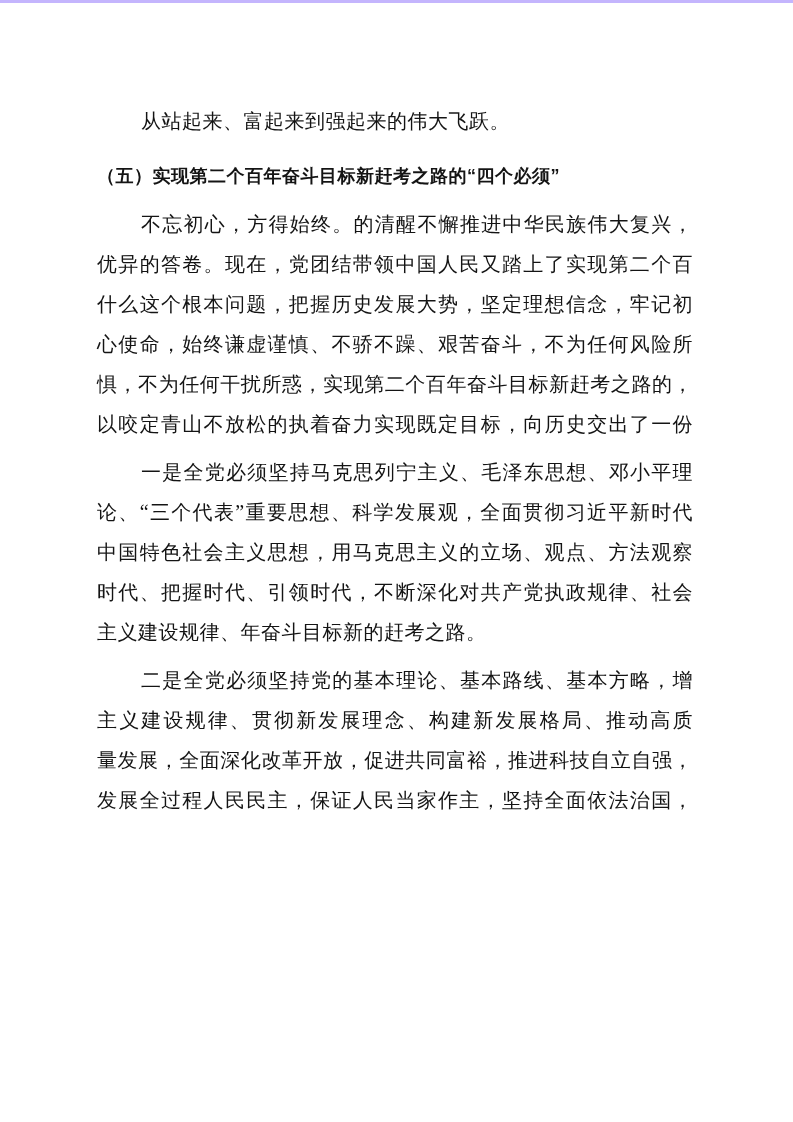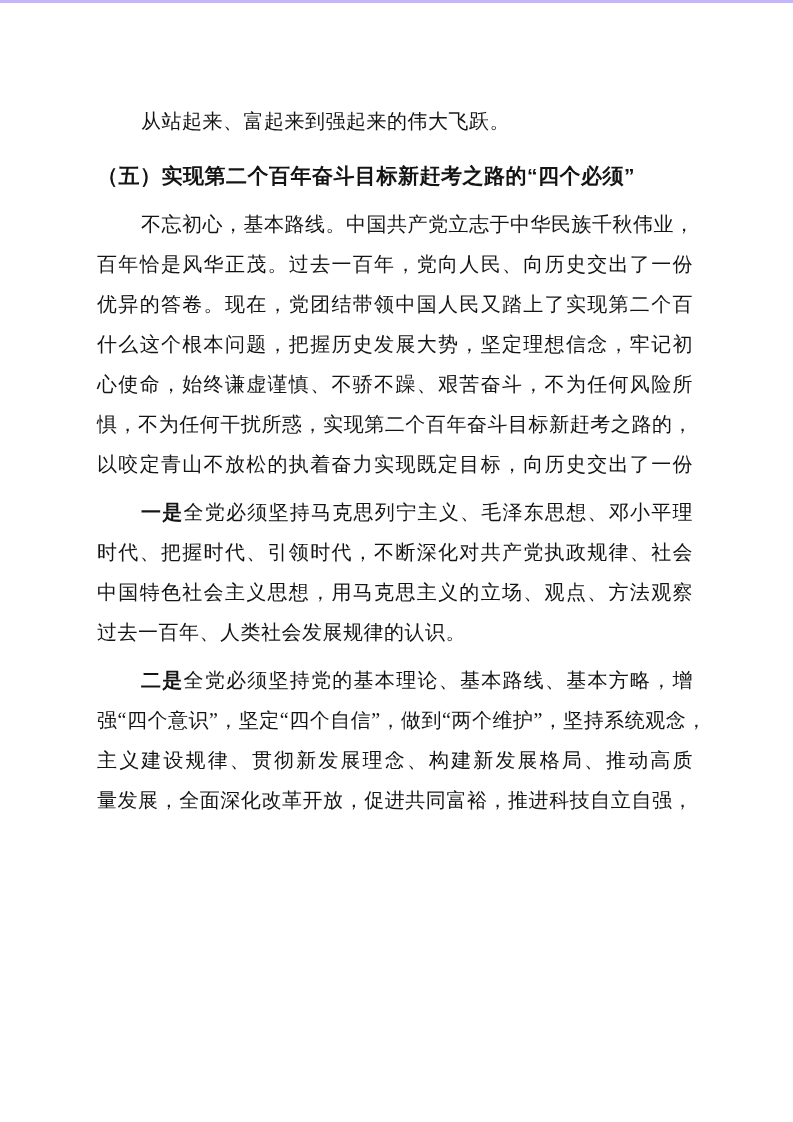--- a/index.html
+++ b/index.html
@@ -38,55 +38,55 @@
   }
   .line.noj {
     text-align-last: left;
   }
   .line.indent {
     text-indent: 44px;
   }
   .heading-line {
     height: 40px;
     line-height: 40px;
-    font-size: 21px;
+    font-size: 18px;
     font-weight: 700;
     letter-spacing: 0.5px;
     margin: 15px 0 8px 0;
     font-family: "Liberation Sans", sans-serif;
     white-space: nowrap;
   }
   .line b {
-    font-weight: 700;
+    font-weight: 400;
   }
 </style>
 </head>
 <body>
 
 <div class="page">
   <div class="content" id="doc-content">
       <div class="para">
         <div class="line indent noj">从站起来、富起来到强起来的伟大飞跃。</div>
       </div>
       <div class="heading-line">（五）实现第二个百年奋斗目标新赶考之路的“四个必须”</div>
       <div class="para">
-        <div class="line indent">不忘初心，基本路线。中国共产党立志于中华民族千秋伟业，</div>
-        <div class="line">百年恰是风华正茂。过去一百年，党向人民、向历史交出了一份</div>
+        <div class="line indent">不忘初心，方得始终。的清醒不懈推进中华民族伟大复兴，</div>
         <div class="line">优异的答卷。现在，党团结带领中国人民又踏上了实现第二个百</div>
         <div class="line">什么这个根本问题，把握历史发展大势，坚定理想信念，牢记初</div>
         <div class="line">心使命，始终谦虚谨慎、不骄不躁、艰苦奋斗，不为任何风险所</div>
         <div class="line">惧，不为任何干扰所惑，实现第二个百年奋斗目标新赶考之路的，</div>
         <div class="line">以咬定青山不放松的执着奋力实现既定目标，向历史交出了一份</div>
       </div>
       <div class="para">
         <div class="line indent"><b>一是</b>全党必须坚持马克思列宁主义、毛泽东思想、邓小平理</div>
+        <div class="line">论、“三个代表”重要思想、科学发展观，全面贯彻习近平新时代</div>
+        <div class="line">中国特色社会主义思想，用马克思主义的立场、观点、方法观察</div>
         <div class="line">时代、把握时代、引领时代，不断深化对共产党执政规律、社会</div>
-        <div class="line">中国特色社会主义思想，用马克思主义的立场、观点、方法观察</div>
-        <div class="line noj">过去一百年、人类社会发展规律的认识。</div>
+        <div class="line noj">主义建设规律、年奋斗目标新的赶考之路。</div>
       </div>
       <div class="para">
         <div class="line indent"><b>二是</b>全党必须坚持党的基本理论、基本路线、基本方略，增</div>
-        <div class="line">强“四个意识”，坚定“四个自信”，做到“两个维护”，坚持系统观念，</div>
         <div class="line">主义建设规律、贯彻新发展理念、构建新发展格局、推动高质</div>
         <div class="line">量发展，全面深化改革开放，促进共同富裕，推进科技自立自强，</div>
+        <div class="line">发展全过程人民民主，保证人民当家作主，坚持全面依法治国，</div>
       </div>
     </div>
 </div>
 
 </body></html>

